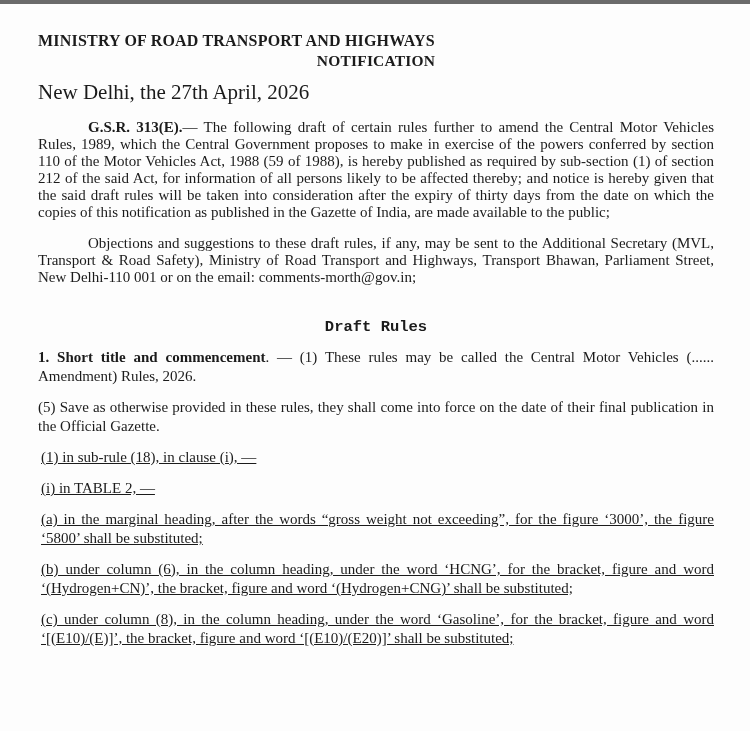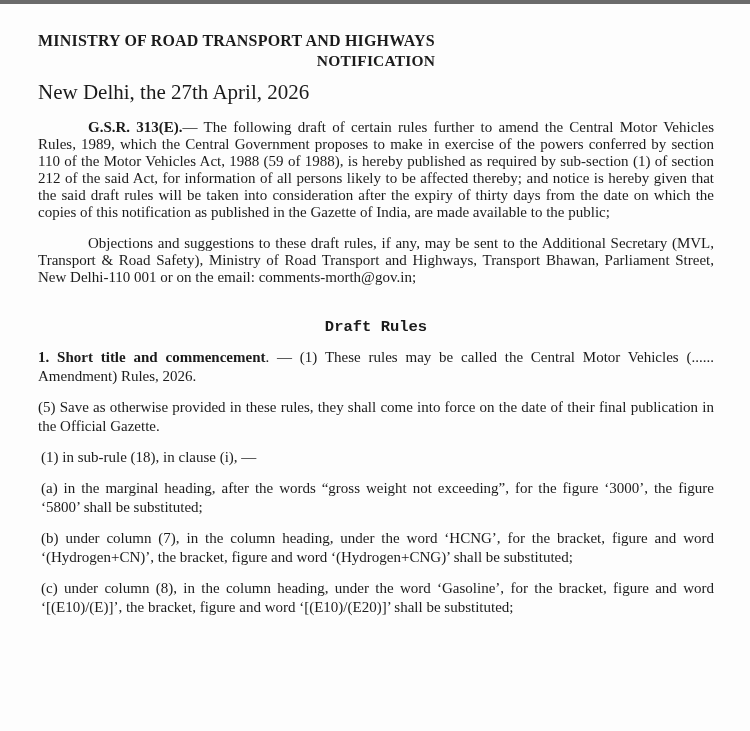--- a/index.html
+++ b/index.html
@@ -58,20 +58,21 @@
     font-family: Liberation Mono, monospace;
   }
   .item {
     font-size: 15px;
     line-height: 19px;
     text-align: justify;
     margin: 12px 0 0 0;
   }
   .sub {
     padding-left: 3px;
+    text-decoration: underline;
   }
   b { font-weight: bold; }
 </style>
 </head>
 <body>
 
 <div class="topbar"></div>
 
 <div class="page">
 
@@ -88,20 +89,21 @@
 
   <div class="rules-heading">Draft Rules</div>
 
   <p class="item"><b>1. Short title and commencement</b><span>. — (1) These rules may be called the Central Motor Vehicles (...... Amendment) Rules, 2026.</span></p>
 
   <p class="item">(5) Save as otherwise provided in these rules, they shall come into force on the date of their final publication in the Official Gazette.</p>
 
 
   <p class="item sub">(1) in sub-rule (18), in clause (i), —</p>
 
+  <p class="item sub">(i) in TABLE 2, —</p>
 
   <p class="item sub">(a) in the marginal heading, after the words “gross weight not exceeding”, for the figure ‘3000’, the figure ‘5800’ shall be substituted;</p>
 
-  <p class="item sub">(b) under column (7), in the column heading, under the word ‘HCNG’, for the bracket, figure and word ‘(Hydrogen+CN)’, the bracket, figure and word ‘(Hydrogen+CNG)’ shall be substituted;</p>
+  <p class="item sub">(b) under column (6), in the column heading, under the word ‘HCNG’, for the bracket, figure and word ‘(Hydrogen+CN)’, the bracket, figure and word ‘(Hydrogen+CNG)’ shall be substituted;</p>
 
   <p class="item sub">(c) under column (8), in the column heading, under the word ‘Gasoline’, for the bracket, figure and word ‘[(E10)/(E)]’, the bracket, figure and word ‘[(E10)/(E20)]’ shall be substituted;</p>
 
 </div>
 
 </body></html>

